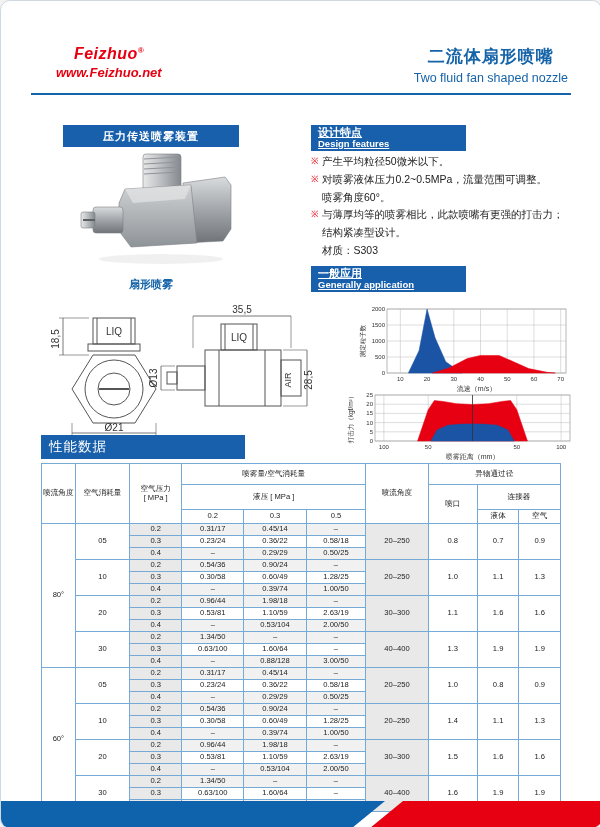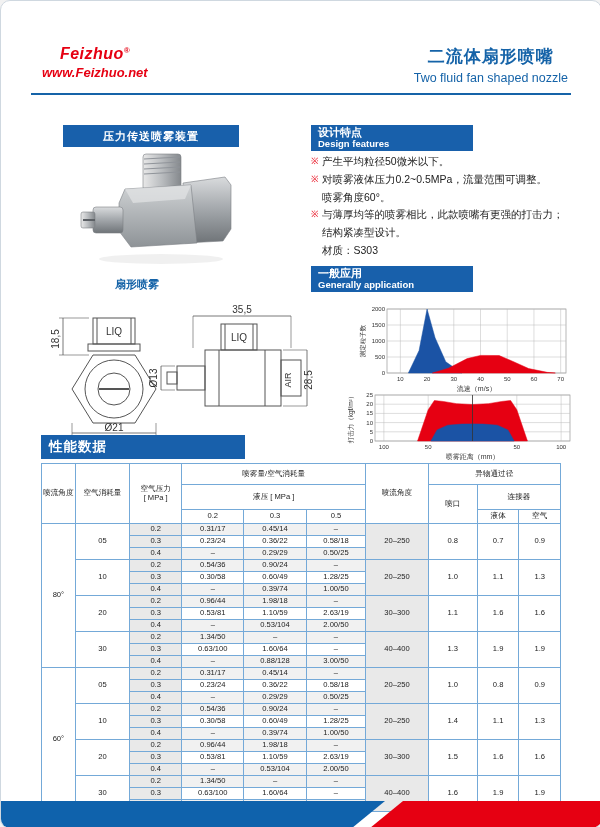--- a/index.html
+++ b/index.html
@@ -1,49 +1,49 @@
 <!DOCTYPE html>
 <html><head>
 <meta charset="utf-8">
 <style>
   html,body{margin:0;padding:0;background:#f2f2f2;}
   .page{position:relative;width:600px;height:827px;background:#fff;margin:0 auto;
         border:1px solid #cfd8e0;border-radius:10px;overflow:hidden;
         font-family:"Liberation Sans",sans-serif;color:#222;}
   
-  .logo{position:absolute;left:41px;top:44px;text-align:center;color:#e60012;font-style:italic;font-weight:bold;}
+  .logo{position:absolute;left:55px;top:44px;text-align:center;color:#e60012;font-style:italic;font-weight:bold;}
   .logo .name{font-size:16px;letter-spacing:.5px;}
   .logo .reg{font-size:8px;vertical-align:super;}
   .logo .url{font-size:13px;margin-top:2px;}
   .htitle{position:absolute;right:33px;top:44px;text-align:center;color:#1563a8;}
   .htitle .cn{font-size:17px;font-weight:bold;letter-spacing:1px;}
   .htitle .en{font-size:12.5px;margin-top:3px;}
   .hr-blue{position:absolute;left:30px;top:92px;width:540px;height:2px;background:#1563a8;}
   
   .secbox{position:absolute;background:#1860ab;color:#fff;font-weight:bold;}
   .secbox.center{display:flex;align-items:center;justify-content:center;font-size:11px;letter-spacing:1px;}
-  .secbox.two{padding:2px 7px 2px 7px;line-height:1.05;}
+  .secbox.two{padding:2px 0 2px 7px;line-height:1.05;text-decoration:underline;}
   .secbox.two .cn{font-size:11px;}
   .secbox.two .en{font-size:9.5px;}
   
   .photo{position:absolute;left:72px;top:150px;}
-  .caption{position:absolute;left:48px;top:276px;width:176px;text-align:center;color:#1563a8;font-weight:bold;font-size:11px;}
+  .caption{position:absolute;left:62px;top:276px;width:176px;text-align:center;color:#1563a8;font-weight:bold;font-size:11px;}
   .drawing{position:absolute;left:32px;top:303px;}
   
   .bullets{position:absolute;left:310px;top:153px;width:262px;font-size:10.5px;line-height:1.5;}
   .bullets .row{display:flex;margin-bottom:2px;}
   .bullets .m{color:#e60012;width:11px;flex:0 0 11px;font-size:9px;padding-top:1px;}
   .bullets .t{color:#222;}
   .app-bullet{position:absolute;left:312px;top:293px;width:262px;font-size:10.5px;color:#222;}
   
   .chart{position:absolute;}
   
   .perfbox{position:absolute;left:40px;top:434px;width:196px;height:24px;background:#1860ab;color:#fff;
            display:flex;align-items:center;padding-left:8px;gap:6px;}
-  .perfbox .cn{font-size:13.5px;font-weight:bold;letter-spacing:1px;}
+  .perfbox .cn{font-size:13.5px;font-weight:normal;letter-spacing:1px;}
   .perfbox .en{font-size:11px;font-weight:bold;margin-top:33px;}
   table.perf{position:absolute;left:40px;top:462px;width:520px;border-collapse:collapse;table-layout:fixed;}
   table.perf th,table.perf td{border:1px solid #74a9d8;text-align:center;vertical-align:middle;
       font-size:7.6px;padding:0;line-height:1.15;overflow:hidden;}
   table.perf th{font-weight:normal;color:#222;background:#fff;}
   table.perf thead tr:nth-child(1) th{height:20px;}
   table.perf thead tr:nth-child(2) th{height:24px;margin-top:28px;}
   table.perf thead tr:nth-child(3) th{height:13px;}
   table.perf tbody td{height:11px;background:#fff;}
   table.perf td.gray{background:#e9e9e9;}

